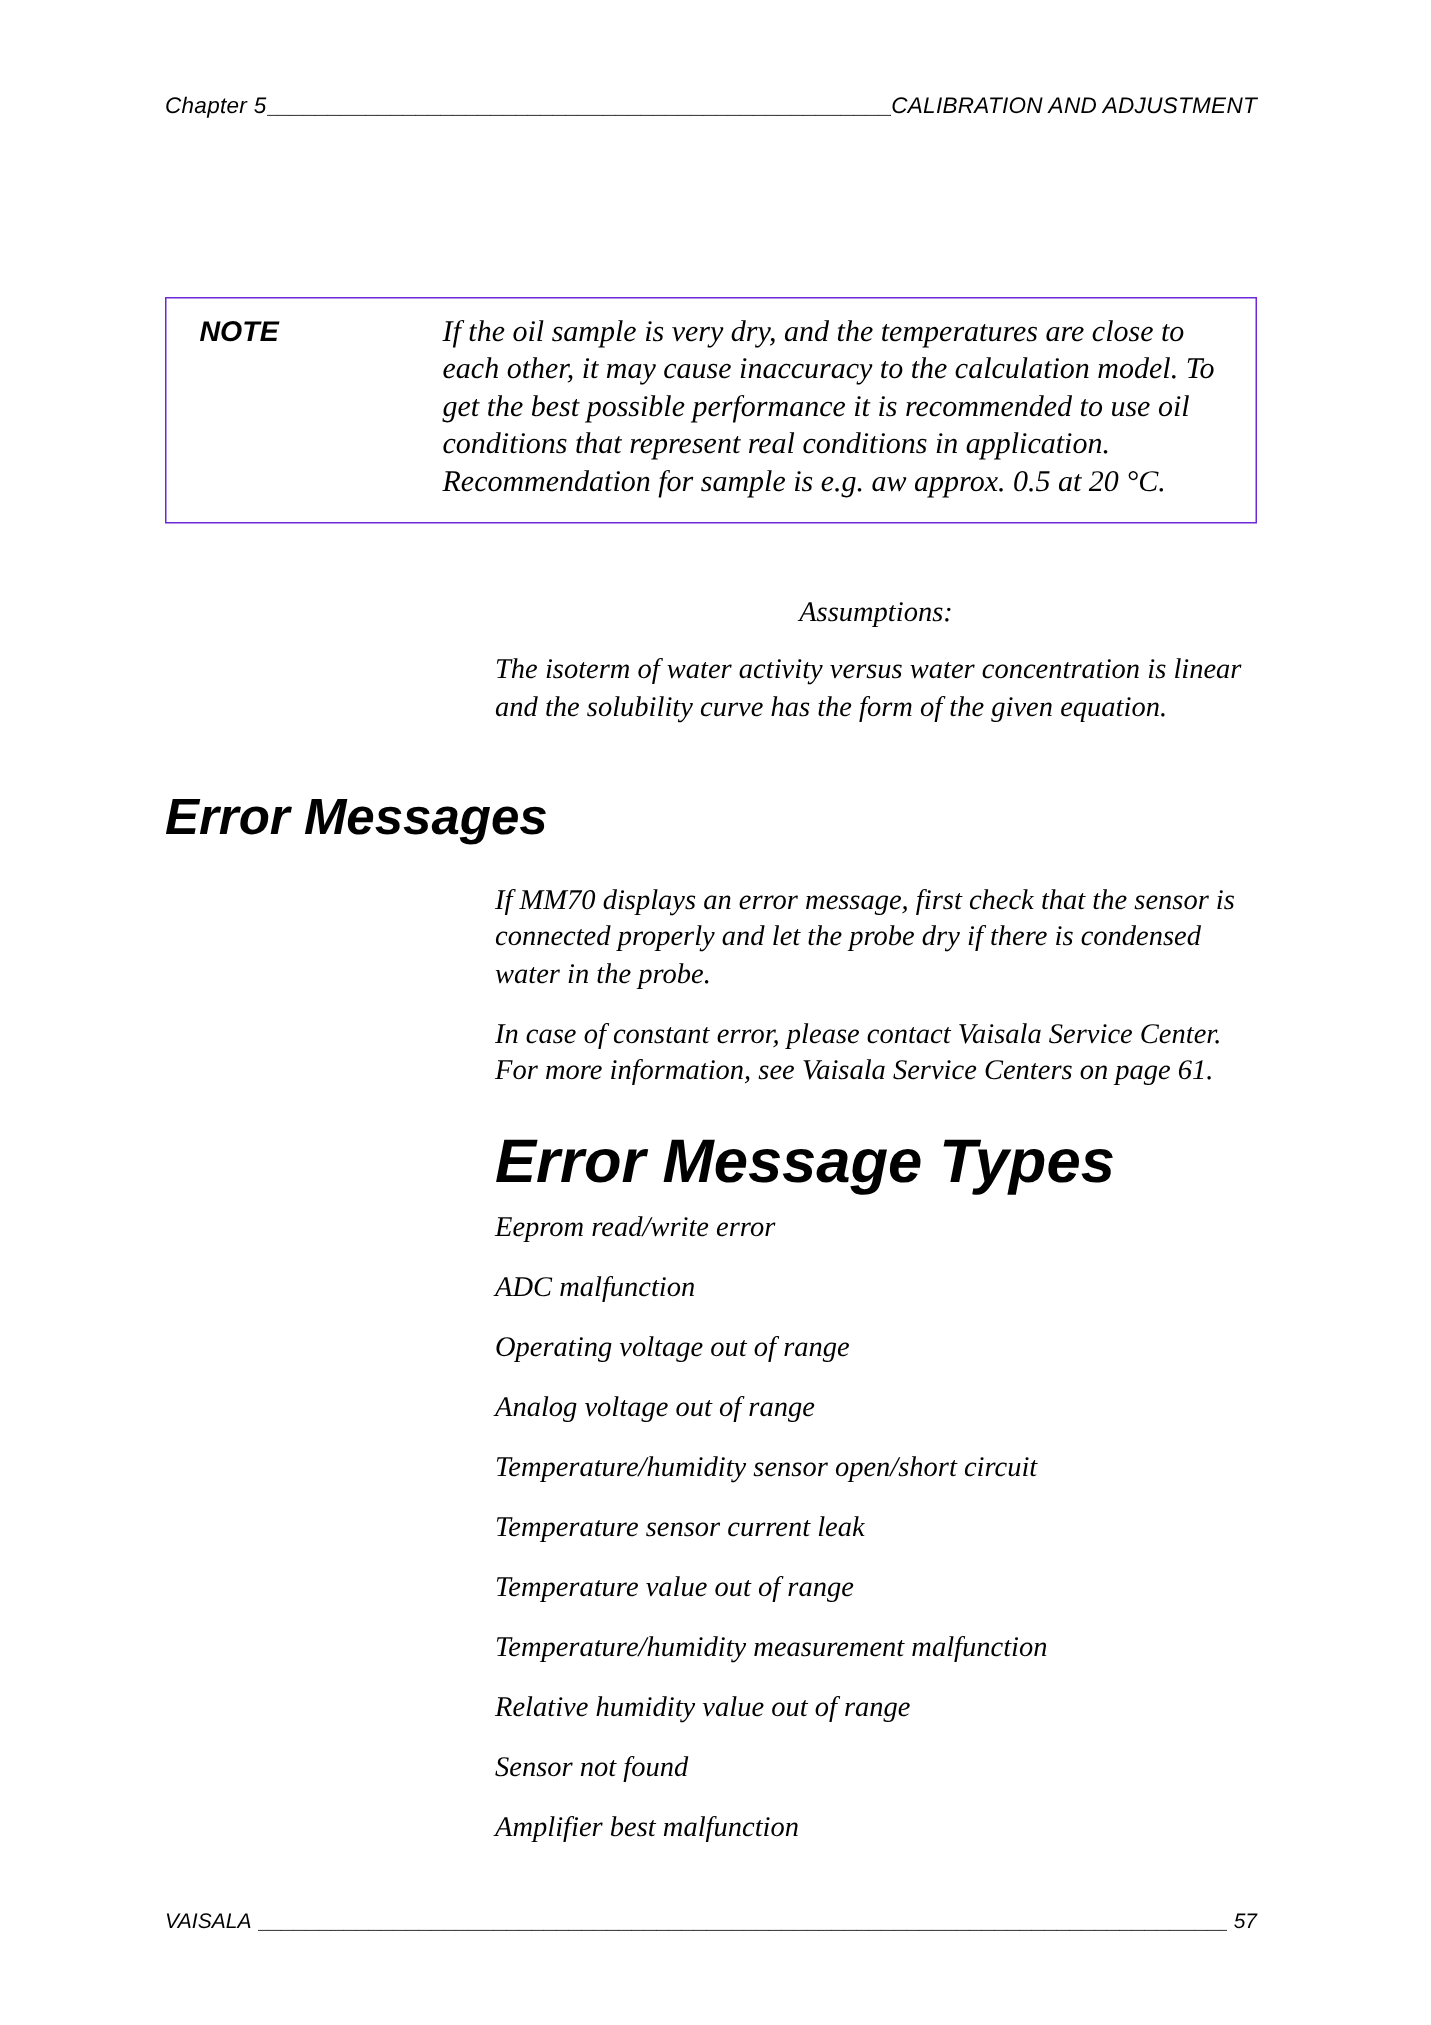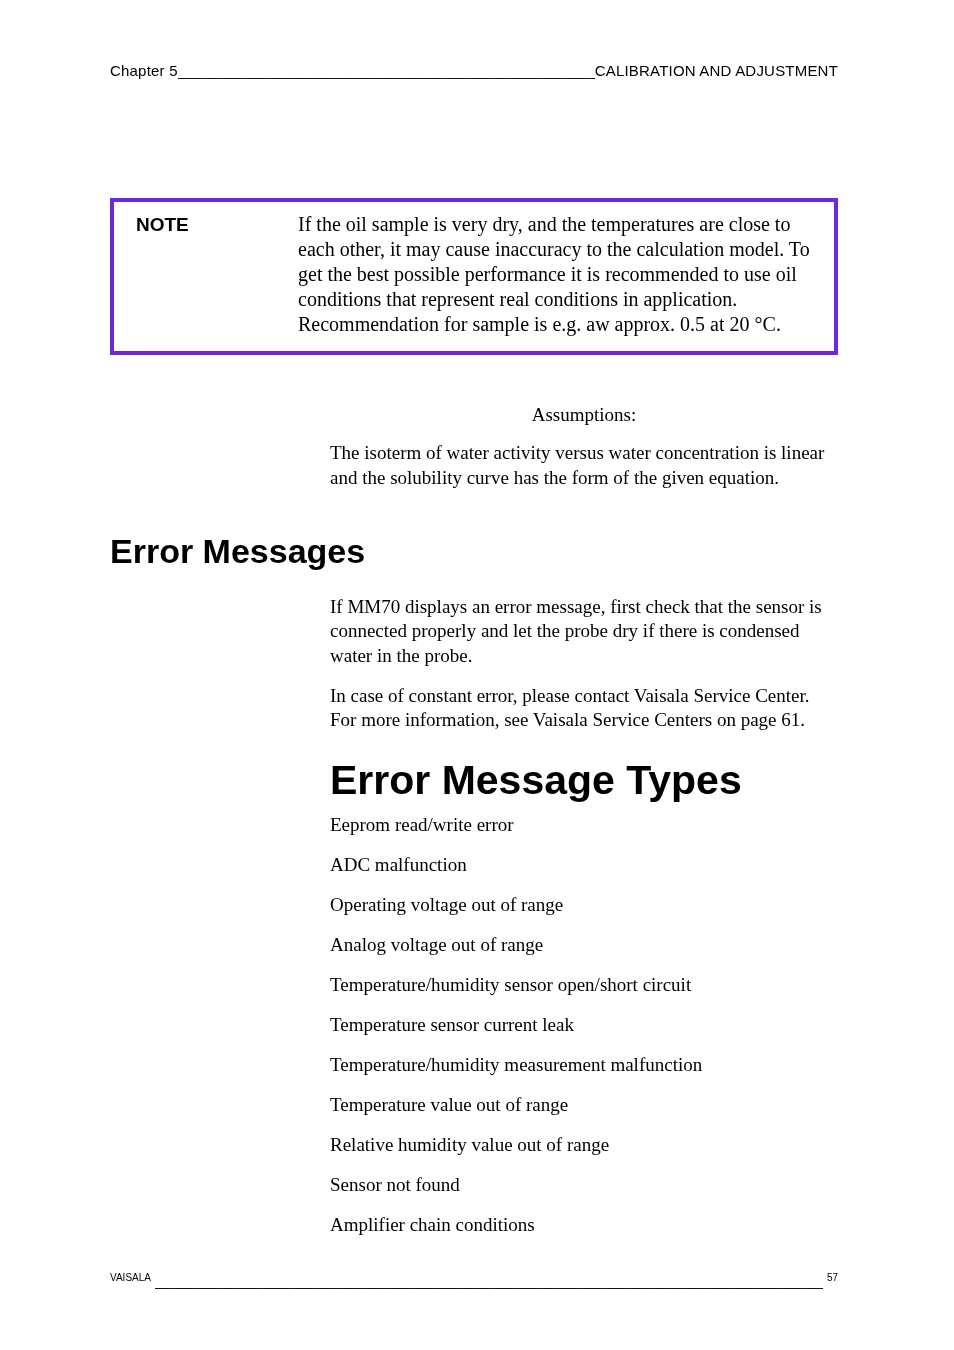--- a/index.html
+++ b/index.html
@@ -11,20 +11,21 @@
     background: #fff;
     font-family: "Times New Roman", Times, serif;
     color: #000;
   }
   .page {
     position: relative;
     width: 948px;
     height: 1350px;
     box-sizing: border-box;
     padding: 62px 110px 0 110px;
+    font-style: italic;
   }
   .running-head {
     display: flex;
     justify-content: space-between;
     font-family: Arial, Helvetica, sans-serif;
     font-size: 15px;
     letter-spacing: 0.2px;
   }
   .running-head .left,
   .running-head .right {
@@ -43,21 +44,21 @@
     right: 0;
     bottom: 1px;
     letter-spacing: 0;
     font-family: Arial, Helvetica, sans-serif;
     font-size: 15px;
     white-space: nowrap;
   }
 
   .note-box {
     margin-top: 118px;
-    border: 4px solid #6d28d9;
+    border: 1px solid #6d28d9;
     padding: 10px 22px 14px 22px;
   }
   .note-row {
     display: flex;
     align-items: flex-start;
   }
   .note-label {
     font-family: Arial, Helvetica, sans-serif;
     font-weight: bold;
     font-size: 19px;
@@ -104,21 +105,21 @@
   .err-list p.first { margin-top: 10px; }
   .err-list p + p { margin-top: 18px; }
 
   .footer {
     position: absolute;
     left: 110px;
     right: 110px;
     bottom: 60px;
     display: flex;
     font-family: Arial, Helvetica, sans-serif;
-    font-size: 10px;
+    font-size: 14px;
   }
   .footer .lab { white-space: nowrap; }
   .footer .fill-wrap {
     flex: 1;
     position: relative;
     overflow: hidden;
     height: 18px;
     margin: 0 4px;
   }
   .footer .fill-wrap::after {
@@ -166,25 +167,25 @@
 
   <div class="body-col">
     <h2 class="error-types">Error Message Types</h2>
     <div class="err-list">
       <p class="first">Eeprom read/write error</p>
       <p>ADC malfunction</p>
       <p>Operating voltage out of range</p>
       <p>Analog voltage out of range</p>
       <p>Temperature/humidity sensor open/short circuit</p>
       <p>Temperature sensor current leak</p>
+      <p>Temperature value out of range</p>
       <p>Temperature/humidity measurement malfunction</p>
-      <p>Temperature value out of range</p>
       <p>Relative humidity value out of range</p>
       <p>Sensor not found</p>
-      <p>Amplifier chain conditions</p>
+      <p>Amplifier best malfunction</p>
     </div>
   </div>
 
   <div class="footer">
     <span class="lab">VAISALA</span>
     <span class="fill-wrap"></span>
     <span class="pg">57</span>
   </div>
 
 </div>

